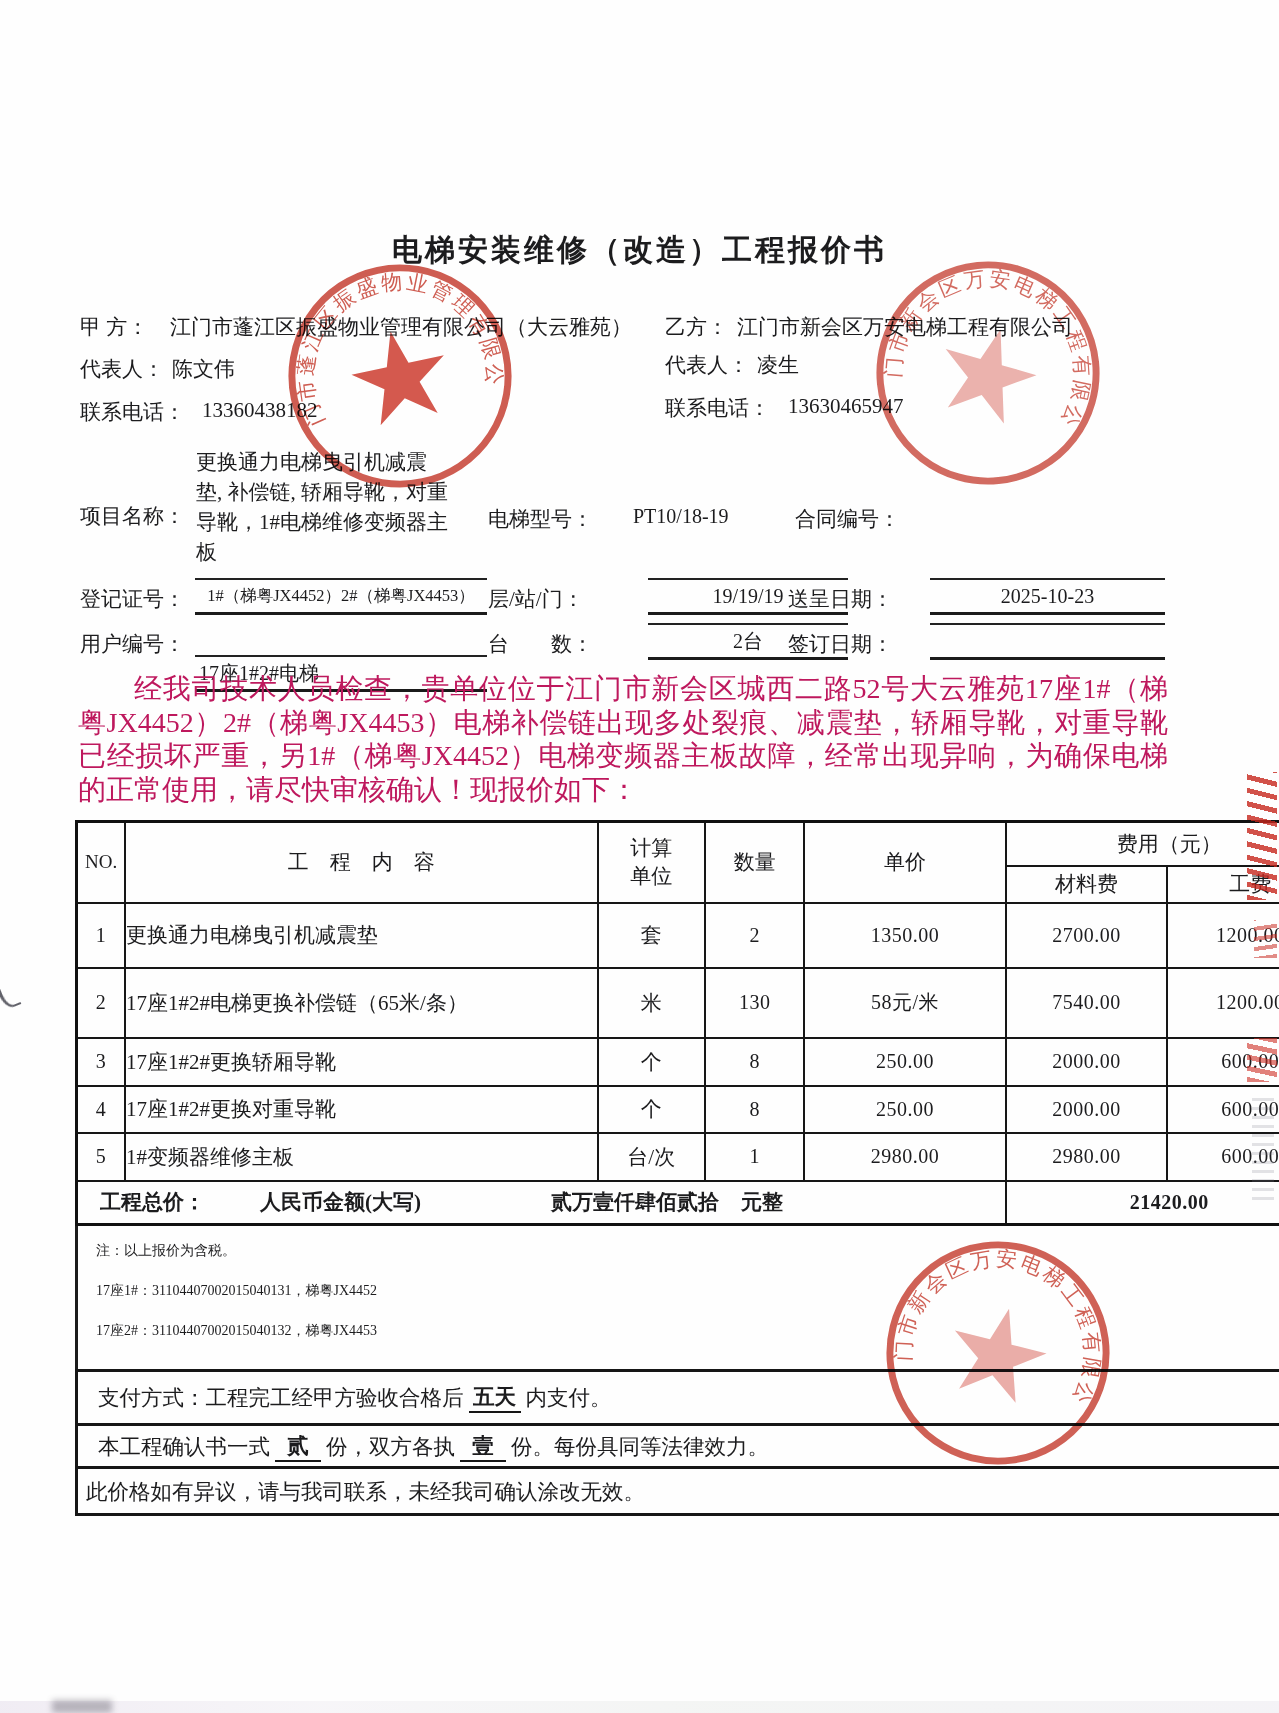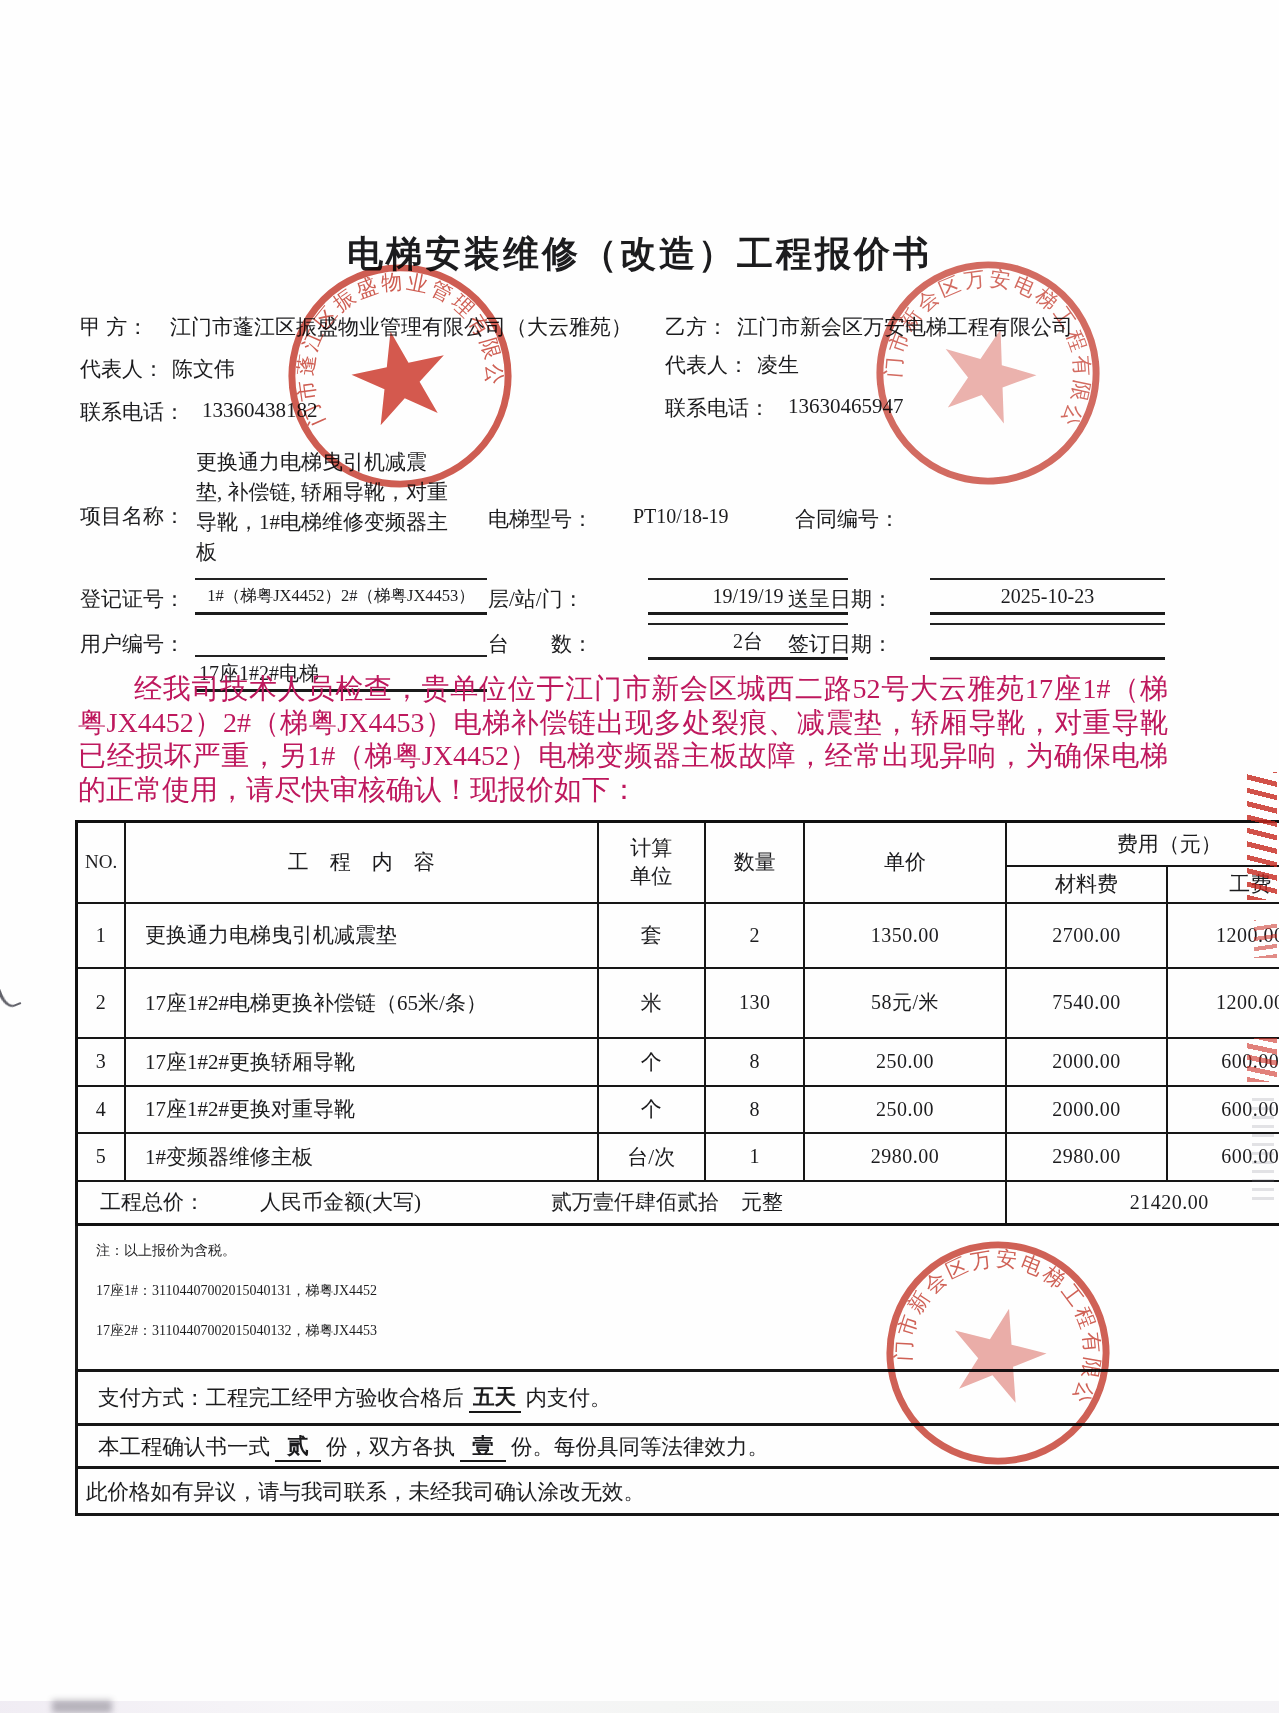--- a/index.html
+++ b/index.html
@@ -5,45 +5,45 @@
   html,body{margin:0;padding:0;background:#888;}
   .page{
     position:relative;width:1279px;height:1713px;margin:0 auto;
     background:#fefefe;overflow:hidden;
     font-family:"Liberation Serif","DejaVu Serif",serif;color:#1c1c1e;
   }
   .abs{position:absolute;}
   .lbl{font-size:21px;white-space:nowrap;}
   .val{font-size:21px;white-space:nowrap;}
   .preline{white-space:pre-line;}
-  .title{left:0;right:0;top:230px;text-align:center;font-size:36px;font-weight:bold;letter-spacing:3px;}
+  .title{left:0;right:0;top:230px;text-align:center;font-size:30px;font-weight:bold;letter-spacing:3px;}
   .fbox{
     box-sizing:border-box;height:37px;border-top:2px solid #222;border-bottom:3px solid #1b1b1b;
     display:flex;align-items:center;justify-content:center;font-size:20px;
   }
   .fbox.small{font-size:16.5px;letter-spacing:0;}
   .fbox.leftal{justify-content:flex-start;padding-left:4px;margin-top:32px;}
   .para{font-size:28px;line-height:33.5px;text-align:justify;text-indent:2em;color:#be185d;}
   
   .twrap{left:75px;top:820px;width:1260px;}
   table{border-collapse:collapse;width:100%;table-layout:fixed;}
   th,td{border:2px solid #161616;font-weight:normal;vertical-align:middle;text-align:center;
         font-size:21px;padding:2px 4px;box-sizing:border-box;}
   table{border:3px solid #111;}
   th{font-size:21px;}
-  td.cleft{text-align:left;padding-left:19px;}
+  td.cleft{text-align:left;padding-left:0;}
   .num{font-size:20px;letter-spacing:.5px;}
   tr.hr1 th{height:44px;}
   tr.hr2 th{height:37px;}
   tr.r1 td{height:65px;}
   tr.r2 td{height:70px;}
   tr.r3 td{height:48px;}
   tr.r4 td{height:47px;}
   tr.r5 td{height:48px;}
-  tr.total td{height:44px;}
+  tr.total td{height:44px;font-weight:bold;}
   tr.total .cells{display:flex;align-items:center;white-space:nowrap;}
   
   .notes{box-sizing:border-box;height:143px;border-left:3px solid #1b1b1b;border-right:3px solid #1b1b1b;
          padding:16px 0 0 18px;font-size:14px;}
   .notes .nline{margin-bottom:22px;white-space:nowrap;}
   .tbox{box-sizing:border-box;border:3px solid #161616;display:flex;align-items:center;
         padding-left:20px;font-size:21.5px;white-space:nowrap;margin-top:-3px;}
   .tbox.b1{height:57px;margin-top:0;}
   .tbox.b2{height:46px;}
   .tbox.b3{height:50px;padding-left:8px;}

